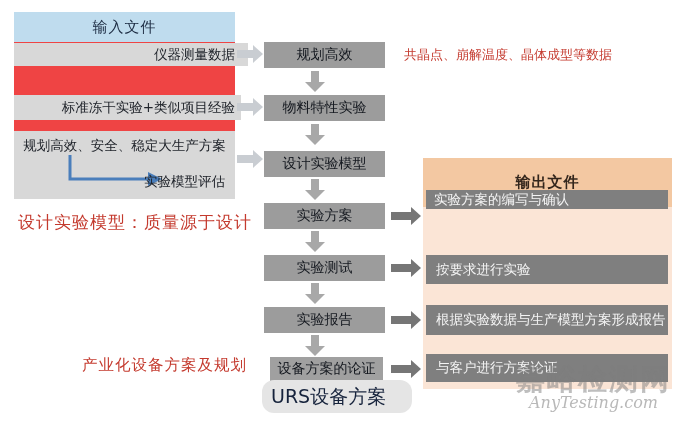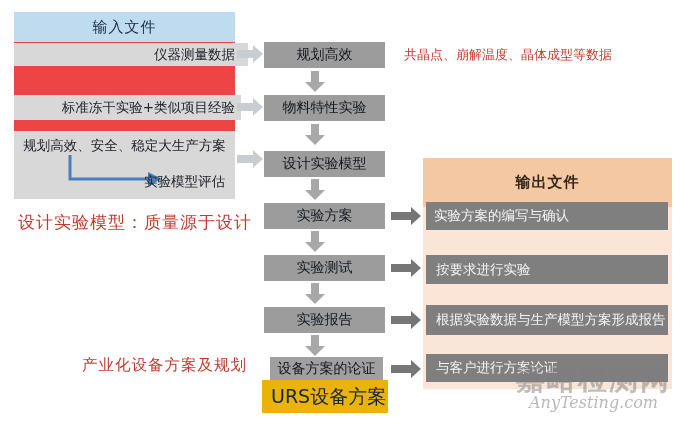--- a/index.html
+++ b/index.html
@@ -14,23 +14,23 @@
   .in-bar{position:absolute;left:0;width:100%;background:#d8d8d8;color:#20242b;
           display:flex;align-items:center;justify-content:flex-end;font-size:13.5px;}
   .in-block{position:absolute;left:0;top:119px;width:100%;height:68px;background:#d8d8d8;color:#20242b;text-decoration:underline;}
   .in-block .l1{position:absolute;left:0;top:6px;width:100%;text-align:center;font-size:13.5px;}
   .in-block .l2{position:absolute;right:10px;bottom:8px;font-size:13.5px;}
 
   
   .step{position:absolute;left:264px;width:121px;height:26px;background:#9c9c9c;color:#14181f;
         display:flex;align-items:center;justify-content:center;font-size:14px;}
   .step.small{left:270px;width:113px;height:24px;background:#a0a0a0;}
-  .urs{position:absolute;left:262px;top:380px;width:126px;height:33px;background:#eab308;
+  .urs{position:absolute;left:262px;top:380px;width:150px;height:33px;background:#e5e5e5;
        color:#16233c;display:flex;align-items:center;font-size:19px;padding-left:9px;
-       box-sizing:border-box;font-weight:500;}
+       box-sizing:border-box;font-weight:500;border-radius:12px;}
 
   
   .arr-down{position:absolute;width:20px;height:21px;}
   .arr-down .bar{position:absolute;left:6px;top:0;width:8px;height:11px;background:#a8a8a8;}
   .arr-down .tip{position:absolute;left:0;top:11px;width:0;height:0;
                  border-left:10px solid transparent;border-right:10px solid transparent;
                  border-top:10px solid #a8a8a8;}
   .arr-right{position:absolute;height:18px;}
   .arr-right .bar{position:absolute;left:0;top:5px;height:8px;background:#767676;}
   .arr-right .tip{position:absolute;top:0;width:0;height:0;
@@ -137,21 +137,21 @@
     <div class="bar" style="width:20px;"></div>
       <div class="tip" style="left:20px;"></div>
     </div>
   <div class="arr-right" style="left:391px;top:360px;width:30px;">
     <div class="bar" style="width:20px;"></div>
       <div class="tip" style="left:20px;"></div>
     </div>
 
   <div class="out-panel">
     <div class="out-header">输出文件</div>
-    <div class="out-bar" style="top:44px;height:28px;padding-left:8px;">实验方案的编写与确认</div>
+    <div class="out-bar" style="top:32px;height:19px;padding-left:8px;">实验方案的编写与确认</div>
     <div class="out-bar" style="top:97px;height:29px;">按要求进行实验</div>
     <div class="out-bar" style="top:147px;height:30px;">根据实验数据与生产模型方案形成报告</div>
     <div class="out-bar" style="top:196px;height:28px;">与客户进行方案论证</div>
   </div>
 
   <div class="note top">共晶点、崩解温度、晶体成型等数据</div>
   <div class="note mid">设计实验模型：质量源于设计</div>
   <div class="note bottom">产业化设备方案及规划</div>
 
   <div class="wm">

